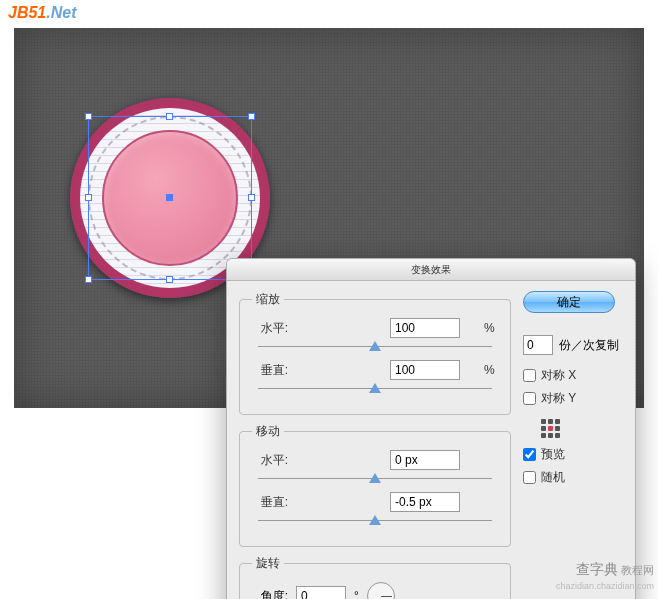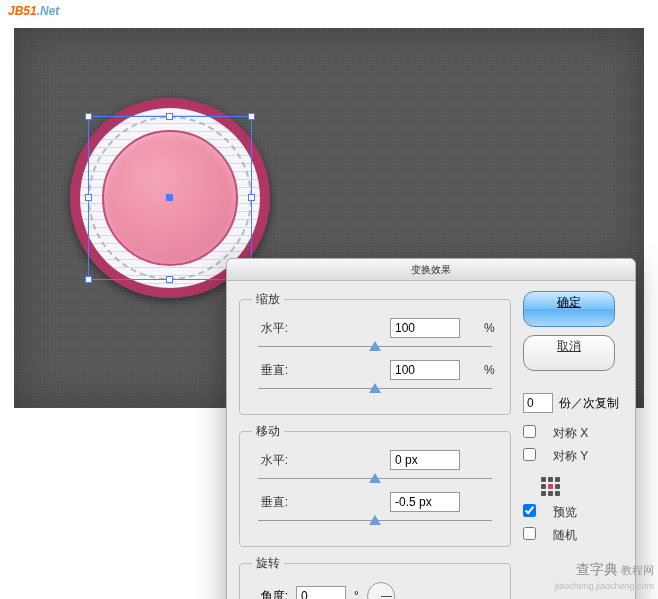--- a/index.html
+++ b/index.html
@@ -10,21 +10,21 @@
   font-family: "Lucida Grande", "Microsoft YaHei", sans-serif;
   font-size: 12px;
   position: relative;
   overflow: hidden;
 }
 
 .watermark-tl {
   position: absolute;
   top: 4px;
   left: 8px;
-  font-size: 12px;
+  font-size: 16px;
   font-weight: bold;
   font-style: italic;
   z-index: 100;
 }
 .watermark-tl .jb { color: #ff6600; }
 .watermark-tl .net { color: #6ba5d8; }
 
 .watermark-br {
   position: absolute;
   bottom: 6px;
@@ -231,29 +231,28 @@
   left: 50%;
   width: 11px;
   height: 1px;
   background: #555;
   transform-origin: left center;
 }
 
 .btn {
   display: block;
   width: 92px;
-  height: 36px;
+  height: 22px;
   border-radius: 11px;
   border: 1px solid #888;
   text-align: center;
   line-height: 20px;
   font-size: 12px;
   margin-bottom: 8px;
   cursor: pointer;
-  text-decoration: underline;
 }
 .btn-primary {
   background: linear-gradient(to bottom, #cdeaff, #78c2fb 50%, #5cb3f8 51%, #a8d8fc);
   border-color: #4a8cc8;
   color: #000;
 }
 .btn-default {
   background: linear-gradient(to bottom, #ffffff, #e8e8e8);
   color: #333;
 }
@@ -268,21 +267,22 @@
 .copies-row input {
   width: 30px;
   height: 20px;
   border: 1px solid #999;
   background: #fff;
   padding: 0 3px;
   font-size: 12px;
 }
 .check-row {
   display: flex;
-  gap: 17px;
+  align-items: center;
+  gap: 5px;
   margin-bottom: 6px;
   font-size: 12px;
   color: #333;
 }
 .check-row input[type=checkbox] {
   width: 13px;
   height: 13px;
 }
 .grid-icon {
   display: inline-grid;
@@ -379,21 +379,20 @@
           <label>角度:</label>
           <input type="text" value="0" style="">
           <span>°</span>
           <div class="angle-dial"></div>
         </div>
       </fieldset>
 
     </div>
     <div class="dialog-right">
       <div class="btn btn-primary">确定</div>
-      <div class="btn btn-default">取消</div>
 
       <div class="copies-row">
         <input type="text" value="0" style="">
         <span>份／次复制</span>
       </div>
 
       <div class="check-row">
         <input type="checkbox" style="">
         <span>对称 X</span>
       </div>
@@ -421,14 +420,14 @@
       <div class="check-row">
         <input type="checkbox" style="">
         <span>随机</span>
       </div>
     </div>
   </div>
 </div>
 
 <div class="watermark-br">
   <span class="zidian">查字典</span> <span>教程网</span><br>
-  <span class="sub">jiaocheng.jiaocheng.com</span>
+  <span class="sub">chazidian.chazidian.com</span>
 </div>
 
 </body></html>

